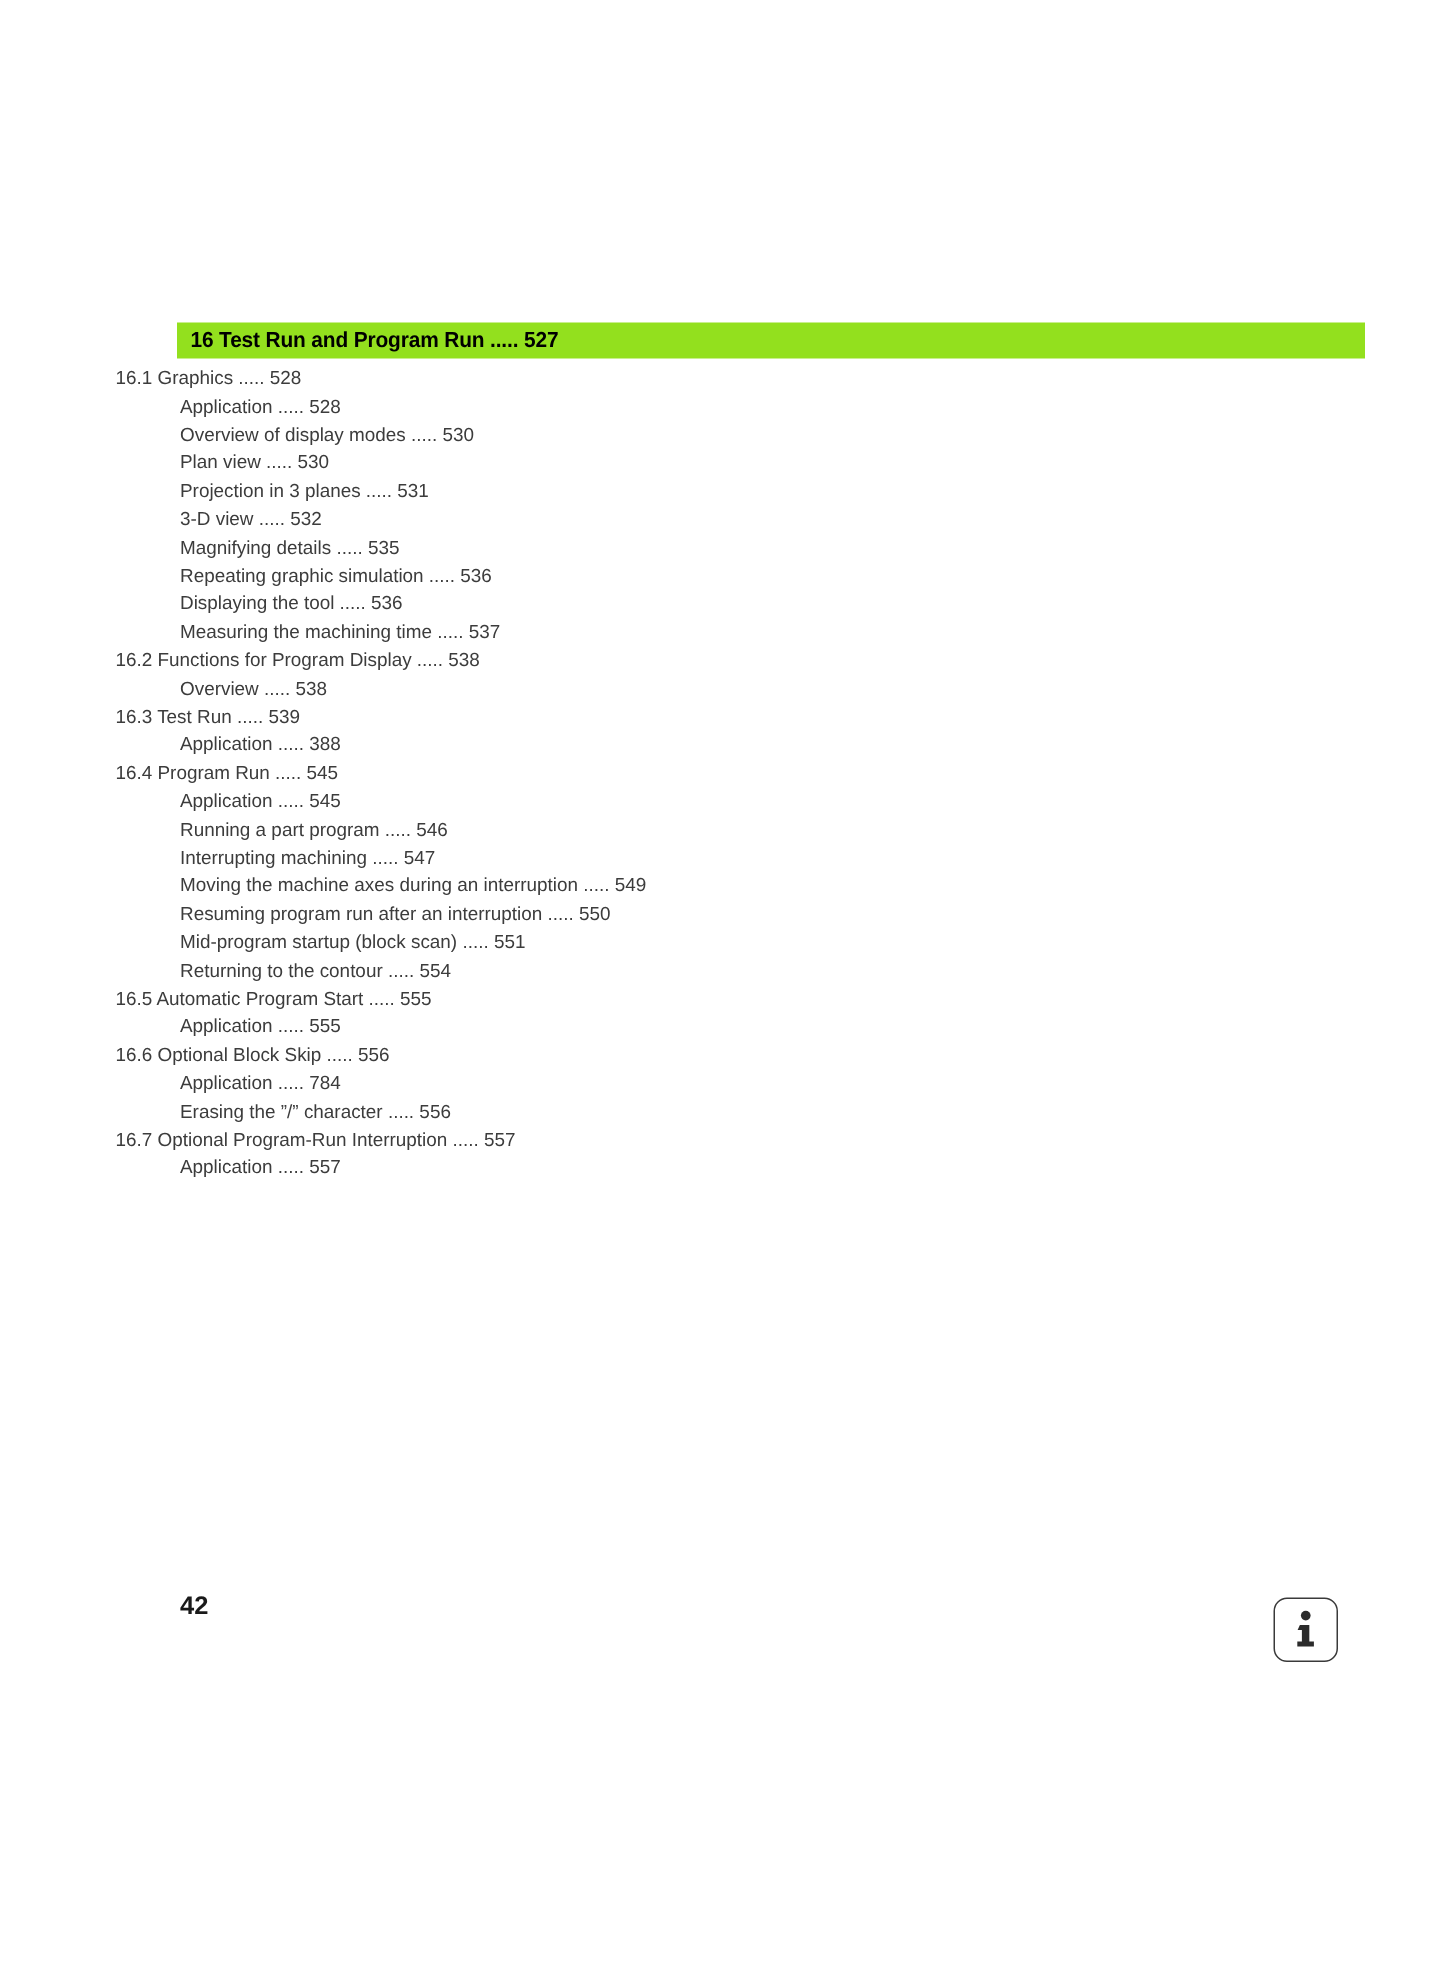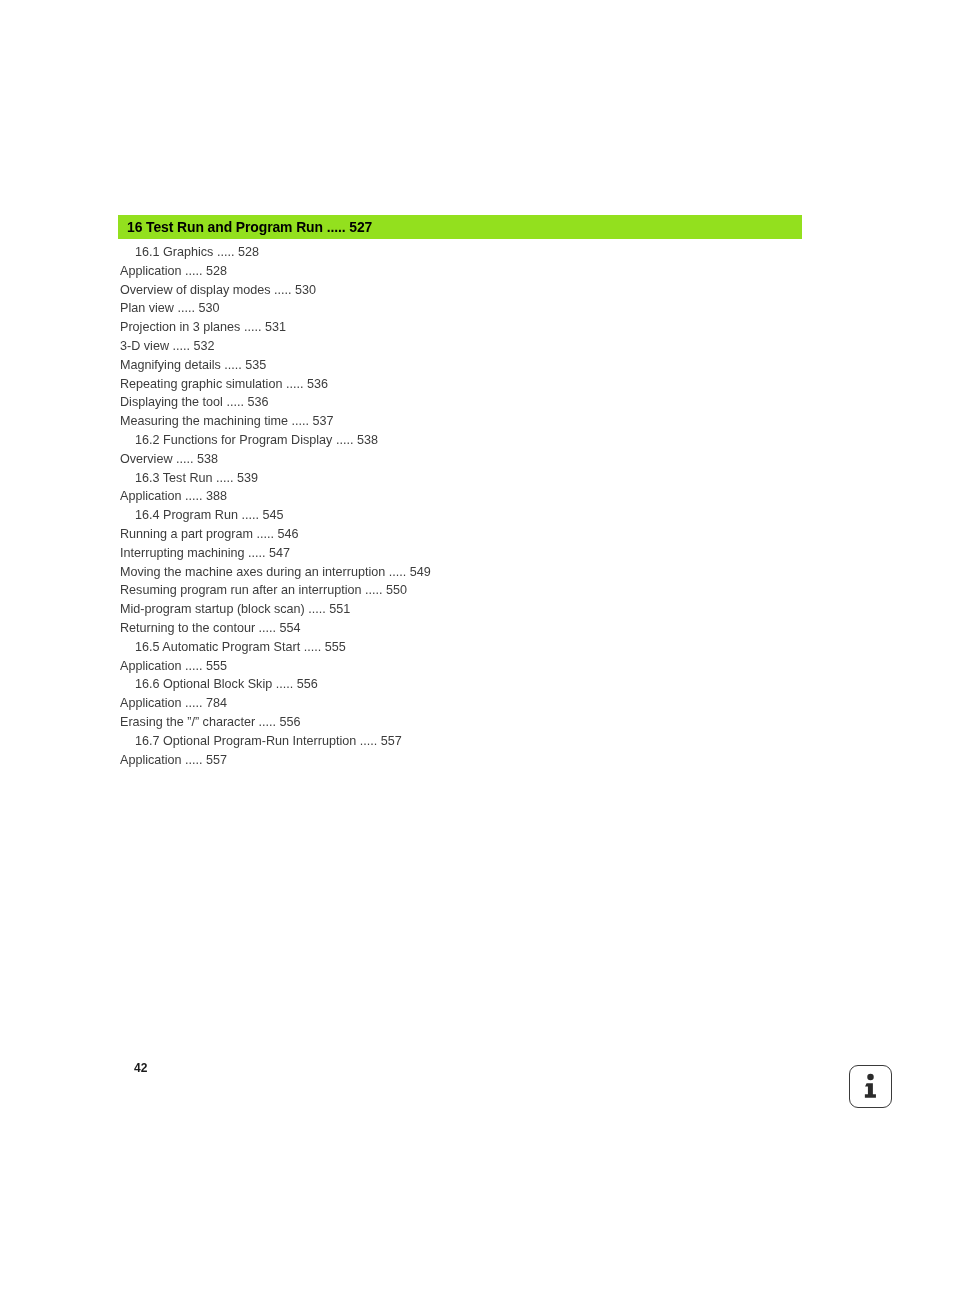--- a/index.html
+++ b/index.html
@@ -19,21 +19,21 @@
     position: absolute;
     inset: 0;
     background: #ffffff;
   }
 
   
   .chapter-bar {
     position: absolute;
     left: 118px;
     top: 215px;
-    width: 684px;
+    width: 792px;
     height: 24px;
     background: #93e01e;
     display: flex;
     align-items: center;
     box-sizing: border-box;
     padding-left: 9px;
   }
   .chapter-title {
     font-family: "Liberation Sans", sans-serif;
     font-size: 14.5px;
@@ -55,33 +55,32 @@
   .toc-entry {
     display: block;
     font-size: 12.6px;
     line-height: 18.8px;
     height: 18.8px;
     color: #3c3c3c;
     white-space: nowrap;
     font-family: "Liberation Sans", sans-serif;
   }
   .toc-entry.level-1 {
-    padding-left: 111px;
-    margin-left: 24px;
+    padding-left: 77px;
   }
   .toc-entry.level-2 {
     padding-left: 120px;
   }
 
   
   .page-number {
     position: absolute;
-    left: 134px;
+    left: 120px;
     top: 1061px;
-    font-size: 12px;
+    font-size: 17px;
     font-weight: bold;
     color: #1a1a1a;
     font-family: "Liberation Sans", sans-serif;
   }
 
   .info-icon {
     position: absolute;
     left: 849px;
     top: 1065px;
     width: 43px;
@@ -115,20 +114,21 @@
       <div class="toc-entry level-2">3-D view ..... 532</div>
       <div class="toc-entry level-2">Magnifying details ..... 535</div>
       <div class="toc-entry level-2">Repeating graphic simulation ..... 536</div>
       <div class="toc-entry level-2">Displaying the tool ..... 536</div>
       <div class="toc-entry level-2">Measuring the machining time ..... 537</div>
       <div class="toc-entry level-1">16.2 Functions for Program Display ..... 538</div>
       <div class="toc-entry level-2">Overview ..... 538</div>
       <div class="toc-entry level-1">16.3 Test Run ..... 539</div>
       <div class="toc-entry level-2">Application ..... 388</div>
       <div class="toc-entry level-1">16.4 Program Run ..... 545</div>
+      <div class="toc-entry level-2">Application ..... 545</div>
       <div class="toc-entry level-2">Running a part program ..... 546</div>
       <div class="toc-entry level-2">Interrupting machining ..... 547</div>
       <div class="toc-entry level-2">Moving the machine axes during an interruption ..... 549</div>
       <div class="toc-entry level-2">Resuming program run after an interruption ..... 550</div>
       <div class="toc-entry level-2">Mid-program startup (block scan) ..... 551</div>
       <div class="toc-entry level-2">Returning to the contour ..... 554</div>
       <div class="toc-entry level-1">16.5 Automatic Program Start ..... 555</div>
       <div class="toc-entry level-2">Application ..... 555</div>
       <div class="toc-entry level-1">16.6 Optional Block Skip ..... 556</div>
       <div class="toc-entry level-2">Application ..... 784</div>

